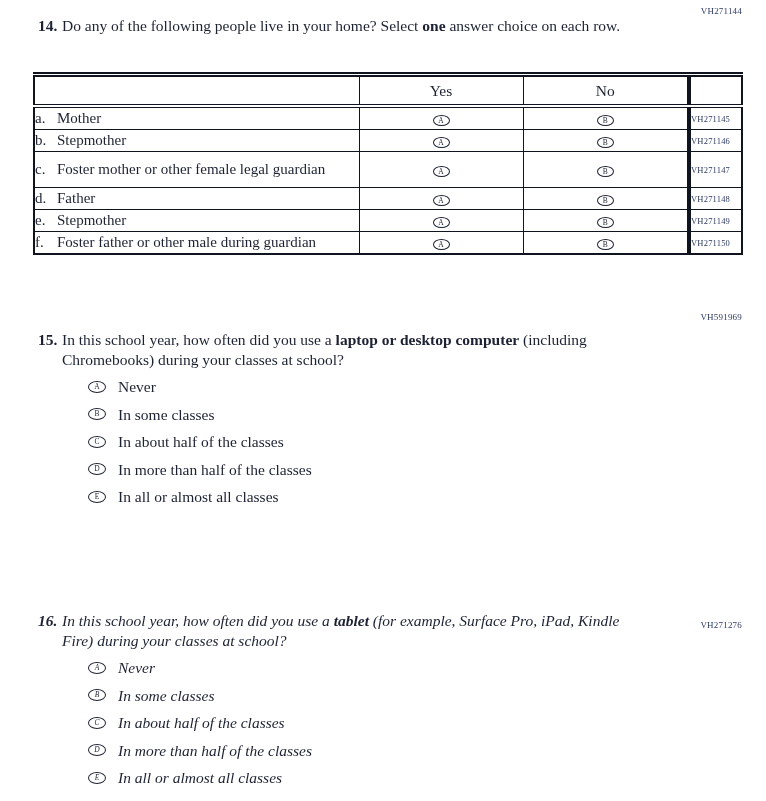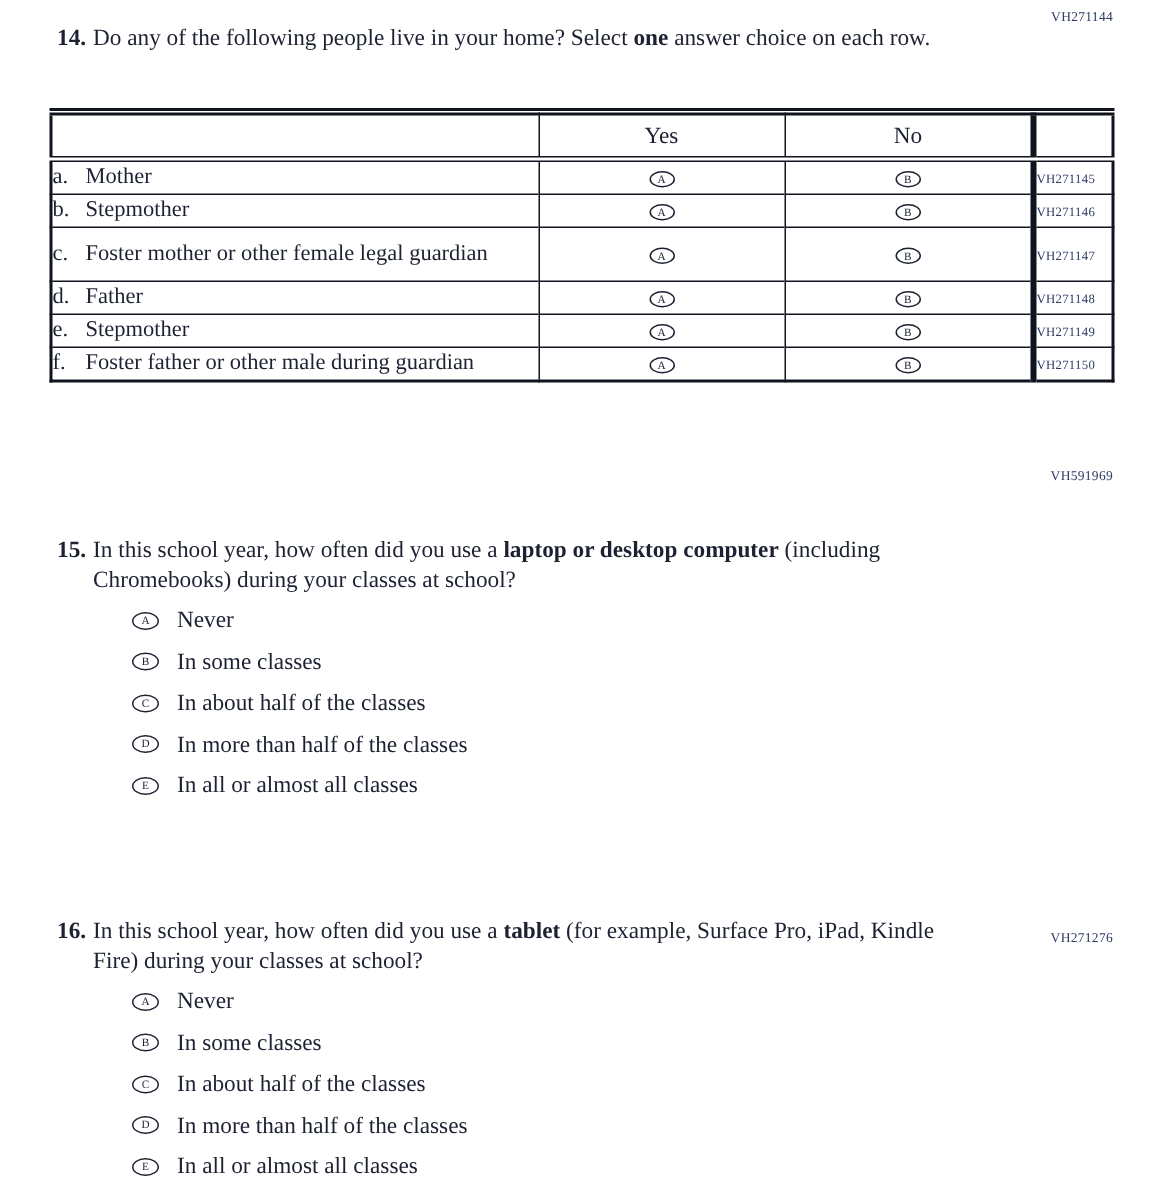--- a/index.html
+++ b/index.html
@@ -10,22 +10,22 @@
   .item-code{
     position:absolute;right:24px;font-size:9px;letter-spacing:.2px;
     color:#2e3a64;font-family:"Liberation Serif",serif;
   }
   .code14{top:6px;}
   .code15{top:312px;font-family:Liberation Serif, serif;}
   .code16{top:620px;}
 
   .question{position:absolute;left:38px;display:flex;align-items:flex-start;}
   .q14{top:16px;}
-  .q15{top:330px;margin-top:27px;}
-  .q16{top:611px;}
+  .q15{top:330px;}
+  .q16{top:611px;font-style:italic;}
   .qnum{font-weight:bold;width:24px;flex-shrink:0;font-size:15.5px;line-height:19.5px;}
   .qtext{font-size:15.5px;line-height:19.5px;}
   .q14 .qtext{width:600px;}
   .q15 .qtext,.q16 .qtext{width:580px;}
 
   table.resp{
     position:absolute;top:72px;left:33px;width:708px;
     border-collapse:collapse;table-layout:fixed;
     border:2.5px solid #10141f;border-top:5px double #10141f;
     font-size:15px;

